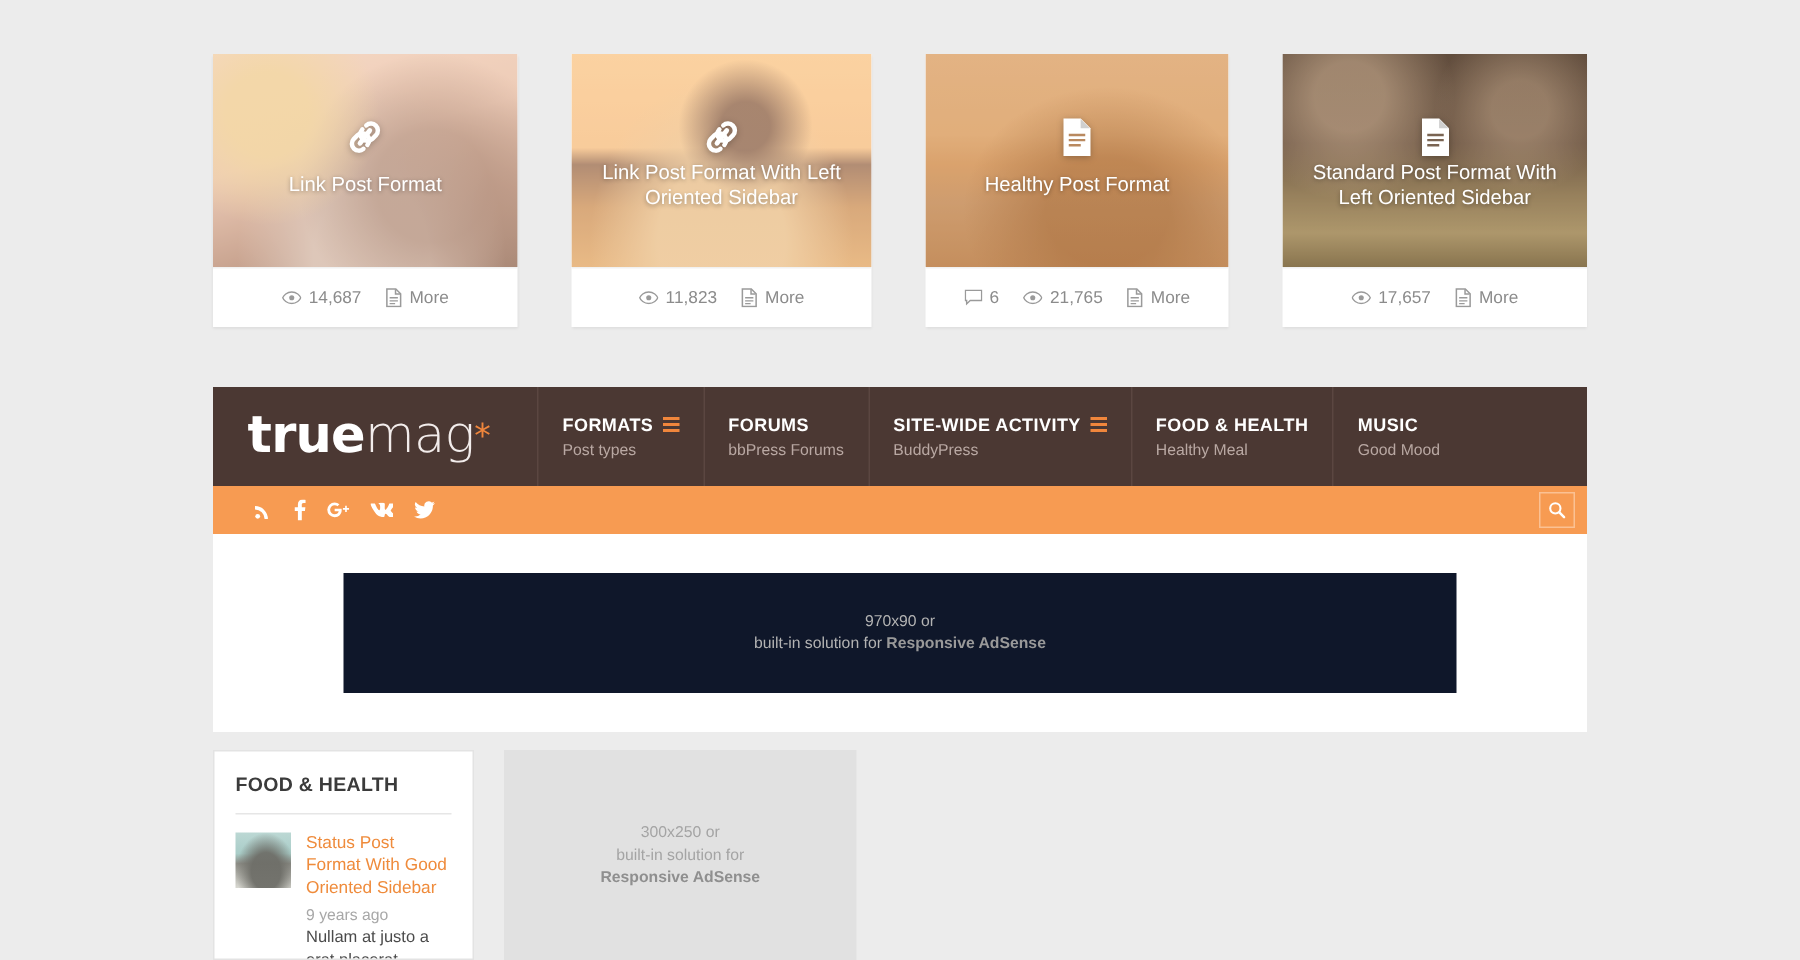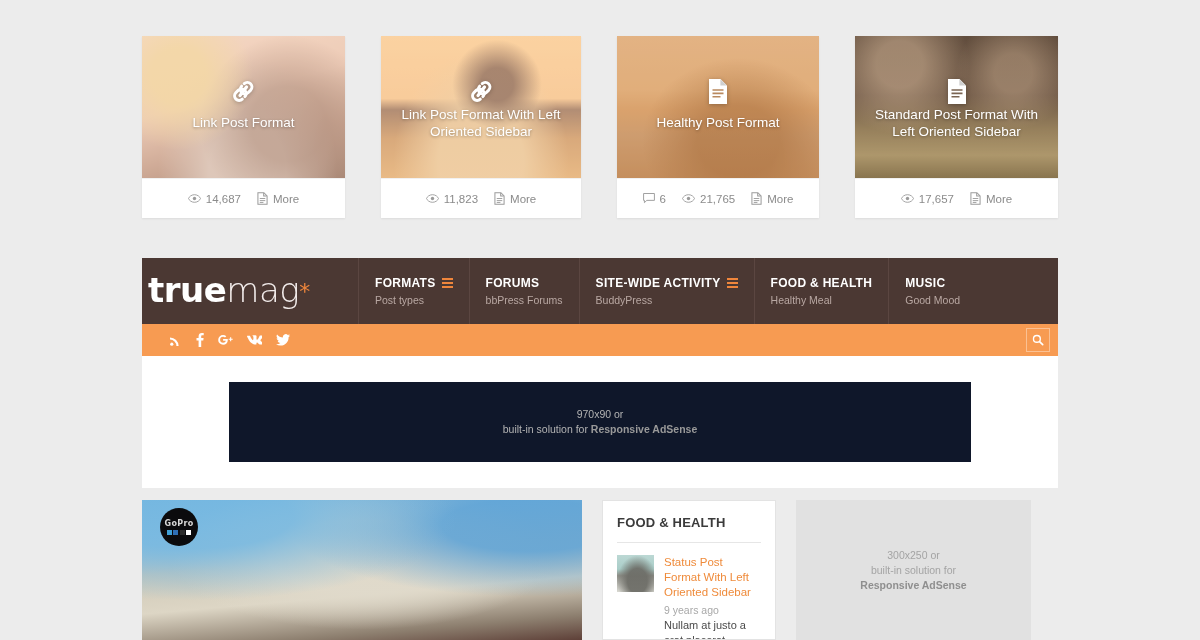--- a/index.html
+++ b/index.html
@@ -62,21 +62,21 @@
   .siteframe {
     position: absolute; left: 142px; top: 258px;
     width: 916px; background: #fff;
   }
   .topbar {
     height: 66px; background: #4b3833;
     display: flex; align-items: stretch;
   }
   .logo {
     width: 217px; display: flex; align-items: center;
-    padding-left: 6px;
+    padding-left: 23px;
     border-right: 1px solid #5b4641;
   }
   .logo-text {
     font-size: 34px; line-height: 34px; letter-spacing: -0.5px;
     color: #fff; font-family: "DejaVu Sans", sans-serif;
     display: flex; align-items: flex-start;
   }
   .logo-true { font-weight: bold; }
   .logo-mag  { font-weight: 300; color: #f2eceb; }
   .logo-star { color: #f0863c; font-size: 22px; margin-top: 2px; }
@@ -449,44 +449,29 @@
         <div>970x90 or</div>
         <div>
           <span>built-in solution for </span><b>Responsive AdSense</b>
         </div>
       </div>
     </div>
   </div>
 
   <div class="lower">
 
-    <div class="bigpost" style="background:
-           radial-gradient(ellipse at 12% 12%, rgba(120,185,225,.9) 0 18%, rgba(0,0,0,0) 48%),
-           radial-gradient(ellipse at 88% 18%, rgba(96,164,214,.9) 0 16%, rgba(0,0,0,0) 44%),
-           radial-gradient(ellipse at 50% 40%, rgba(224,218,203,.95) 0 30%, rgba(0,0,0,0) 62%),
-           linear-gradient(175deg,#5ba8dd 0%,#8cc0e0 20%,#cfc9b8 42%,#ddd6c5 64%,#8d7f6f 86%,#5e4038 100%);">
-      <div class="gopro">
-        <div class="gopro-word">GoPro</div>
-        <div class="gopro-sq">
-          <i style="background:#3f9fd6"></i>
-            <i style="background:#2f6fb5"></i>
-            <i style="background:#2b2b2b"></i>
-            <i style="background:#ffffff"></i>
-        </div>
-      </div>
-    </div>
 
     <div class="widget">
       <div class="widget-title">FOOD &amp; HEALTH</div>
       <div class="widget-post">
         <div class="wp-thumb" style="background:
                radial-gradient(ellipse at 55% 70%, rgba(110,110,104,.95) 0 34%, rgba(0,0,0,0) 70%),
                linear-gradient(180deg,#bcd8d4 0%,#a9cdc8 38%,#8d8d86 56%,#d9d9d2 100%);"></div>
         <div class="wp-body">
-          <div class="wp-title">Status Post Format With Left Oriented Sidebar</div>
+          <div class="wp-title">Status Post Format With Good Oriented Sidebar</div>
           <div class="wp-date">9 years ago</div>
           <div class="wp-exc">Nullam at justo a erat placerat</div>
         </div>
       </div>
     </div>
 
     <div class="ad-box">
       <div>300x250 or</div>
       <div>built-in solution for</div>
       <b>Responsive AdSense</b>

